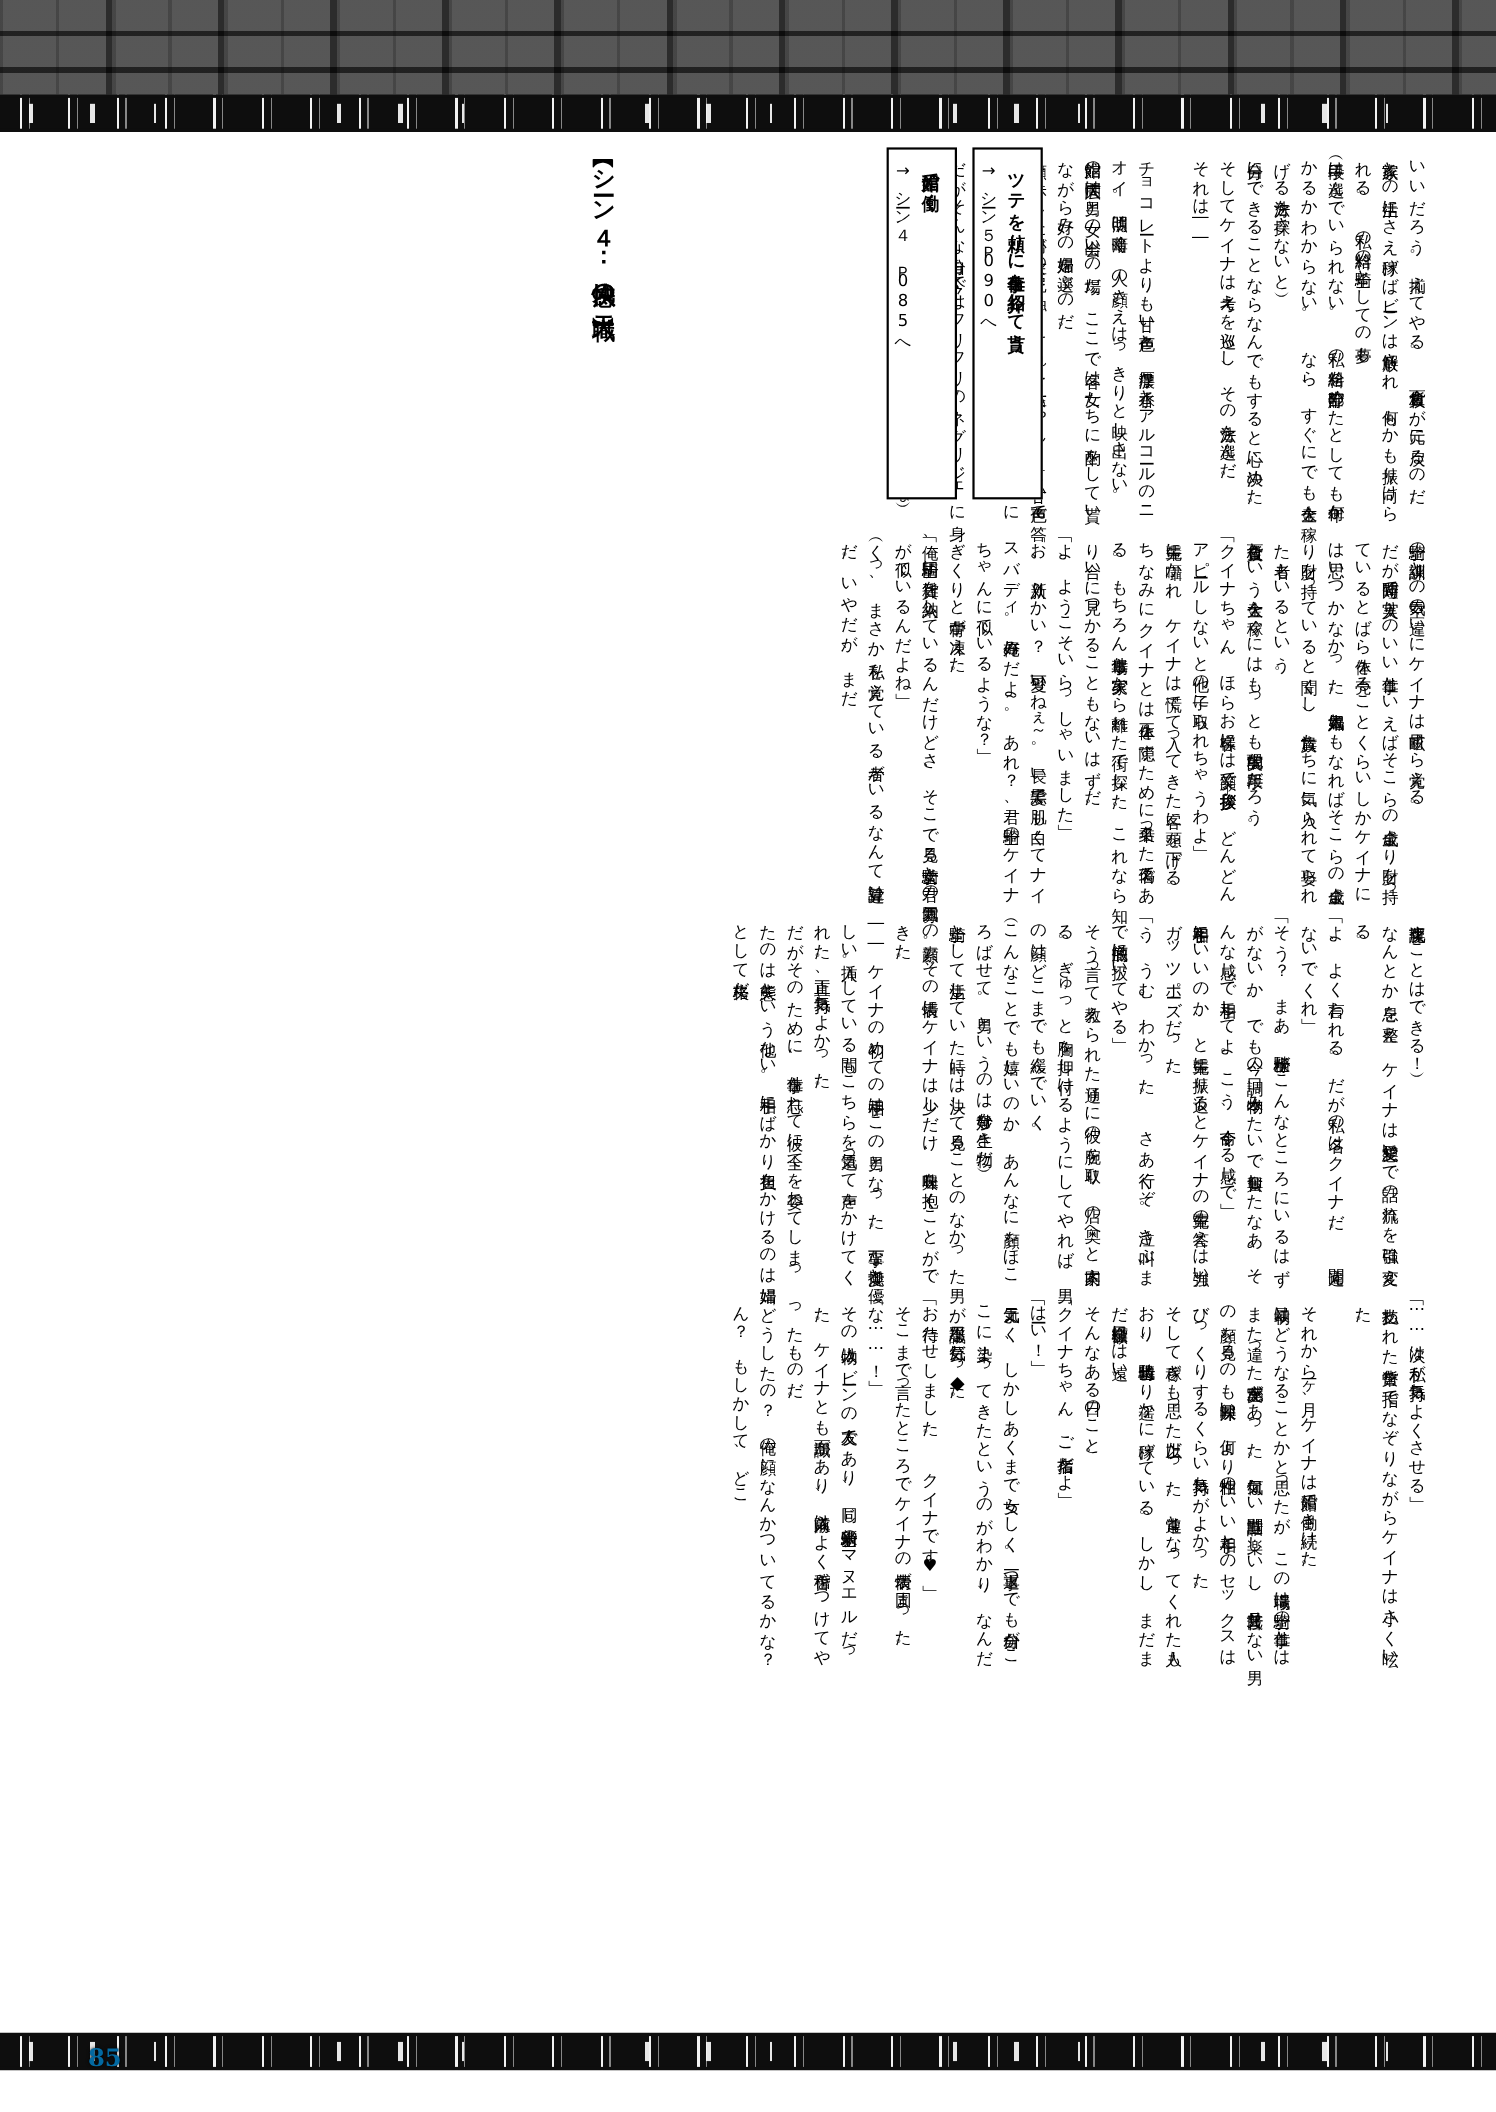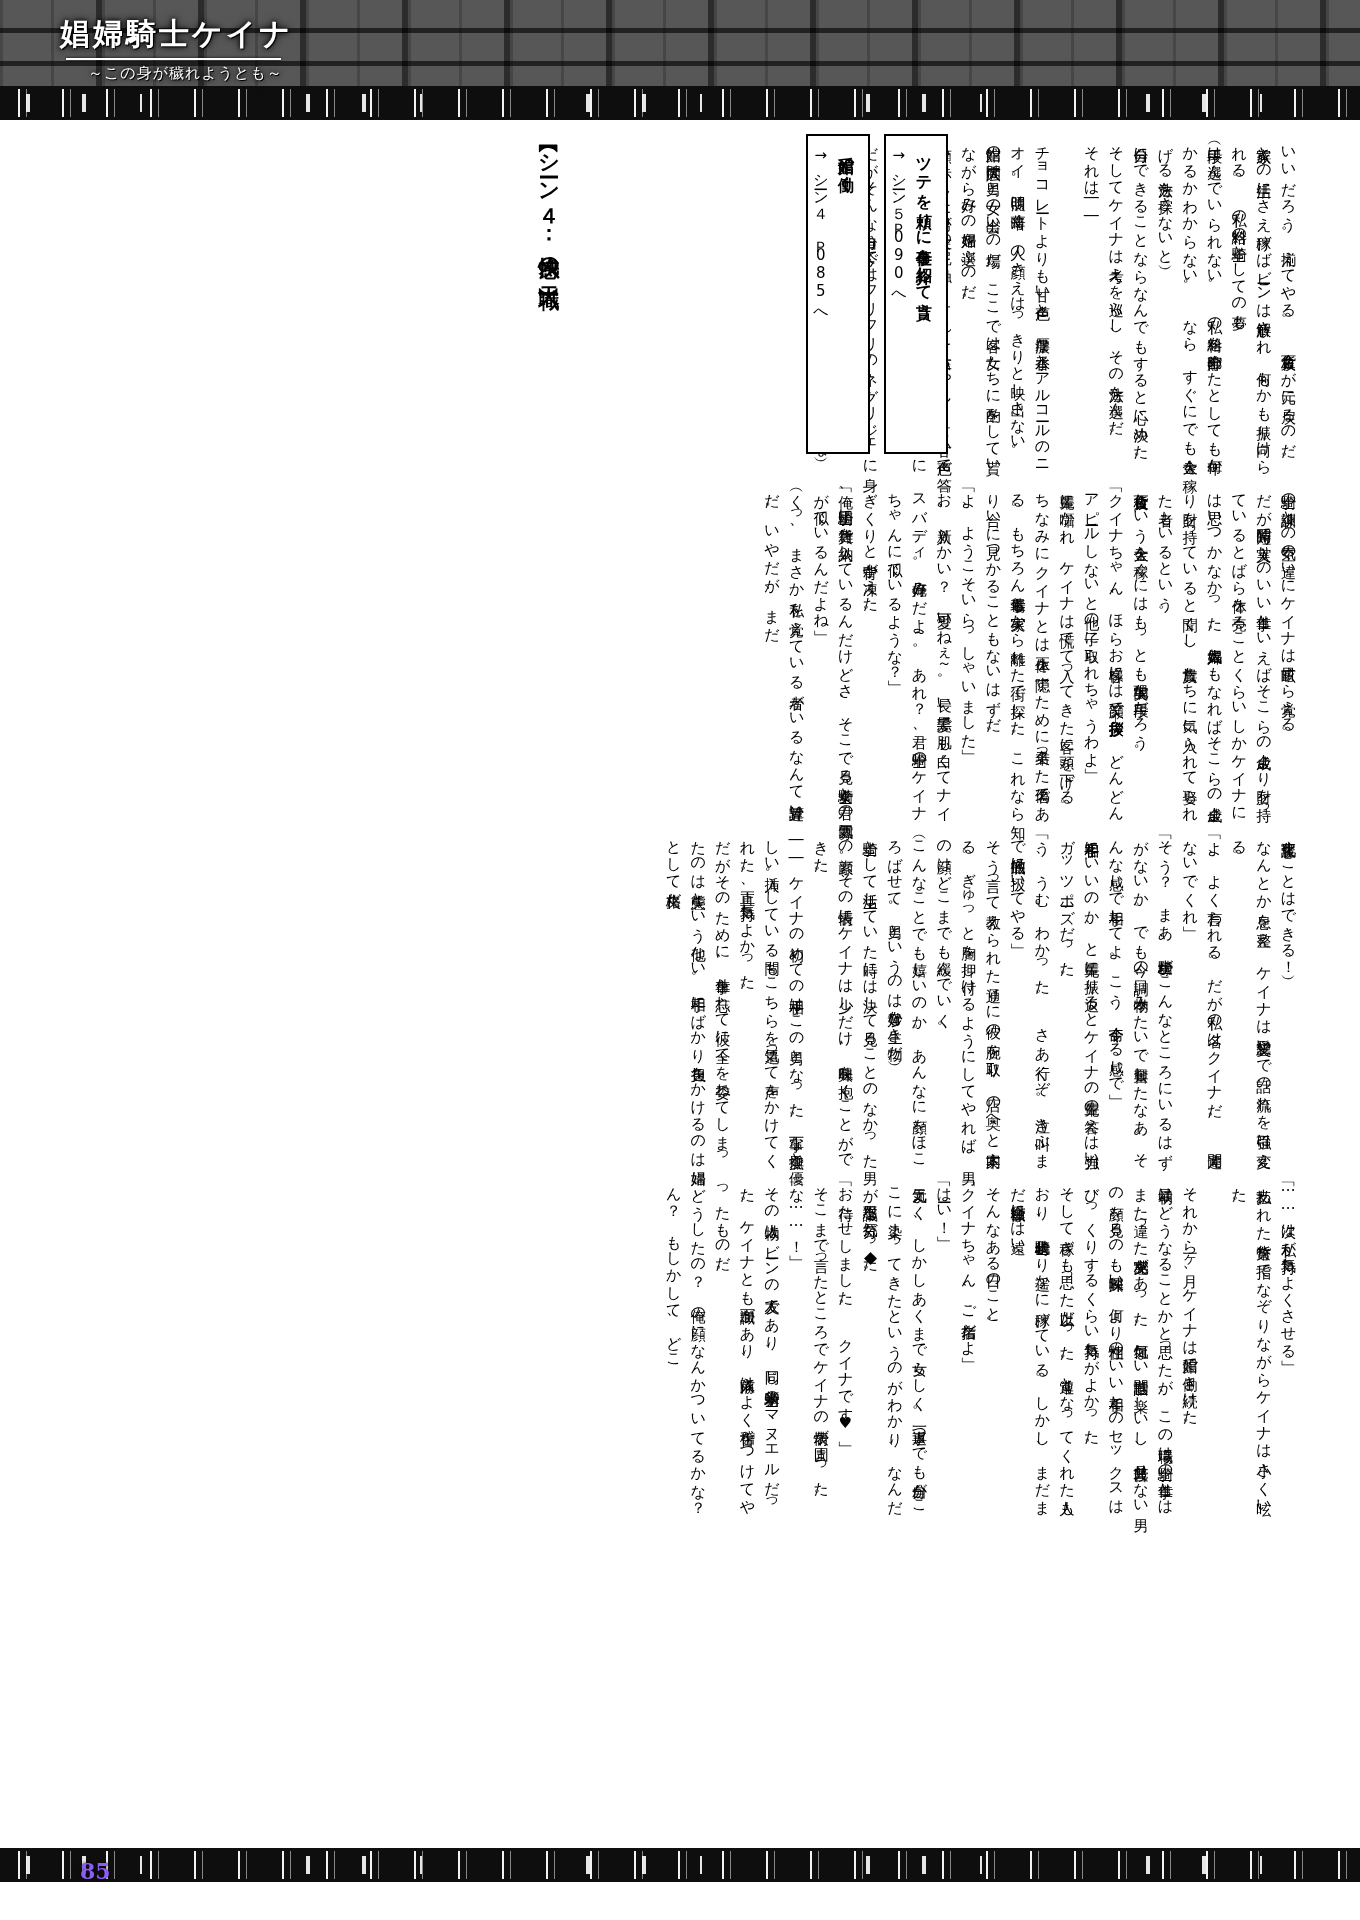--- a/index.html
+++ b/index.html
@@ -81,21 +81,21 @@
     mask-image:repeating-linear-gradient(to right, #000 0 10px, transparent 10px 20px);
   }
   .orn-edge-top, .orn-edge-bot {
     position:absolute; left:0; width:1360px; height:3px; background:#0e0e0e;
   }
   .orn-edge-top { top:0; }
   .orn-edge-bot { bottom:0; }
   
   .page-number {
     position:absolute; left:80px; top:1858px;
-    color:#8b5cf6; font-size:22px; font-weight:bold;
+    color:#0369a1; font-size:22px; font-weight:bold;
     font-family:"DejaVu Serif", serif;
     z-index:6;
     text-shadow:0 0 3px #000;
     text-align:center;
   }
   
   .text-area {
     position:absolute;
     left:60px; top:128px;
     width:1240px; height:1700px;
@@ -152,25 +152,20 @@
     right:423px; top:1119px;
     font-size:17px;
   }
 </style>
 </head>
 <body>
 
 <div id="page">
 
   <div class="brick-band"></div>
-  <div class="title-block">
-    <div class="title-main">娼婦騎士ケイナ</div>
-    <div class="title-rule"></div>
-    <div class="title-sub">～この身が穢れようとも～</div>
-  </div>
 
   <div class="ornament top">
     <div class="orn-fill"></div>
     <div class="orn-diamonds"></div>
     <div class="orn-edge-top"></div>
     <div class="orn-edge-bot"></div>
   </div>
 
   <div class="text-area">
 

